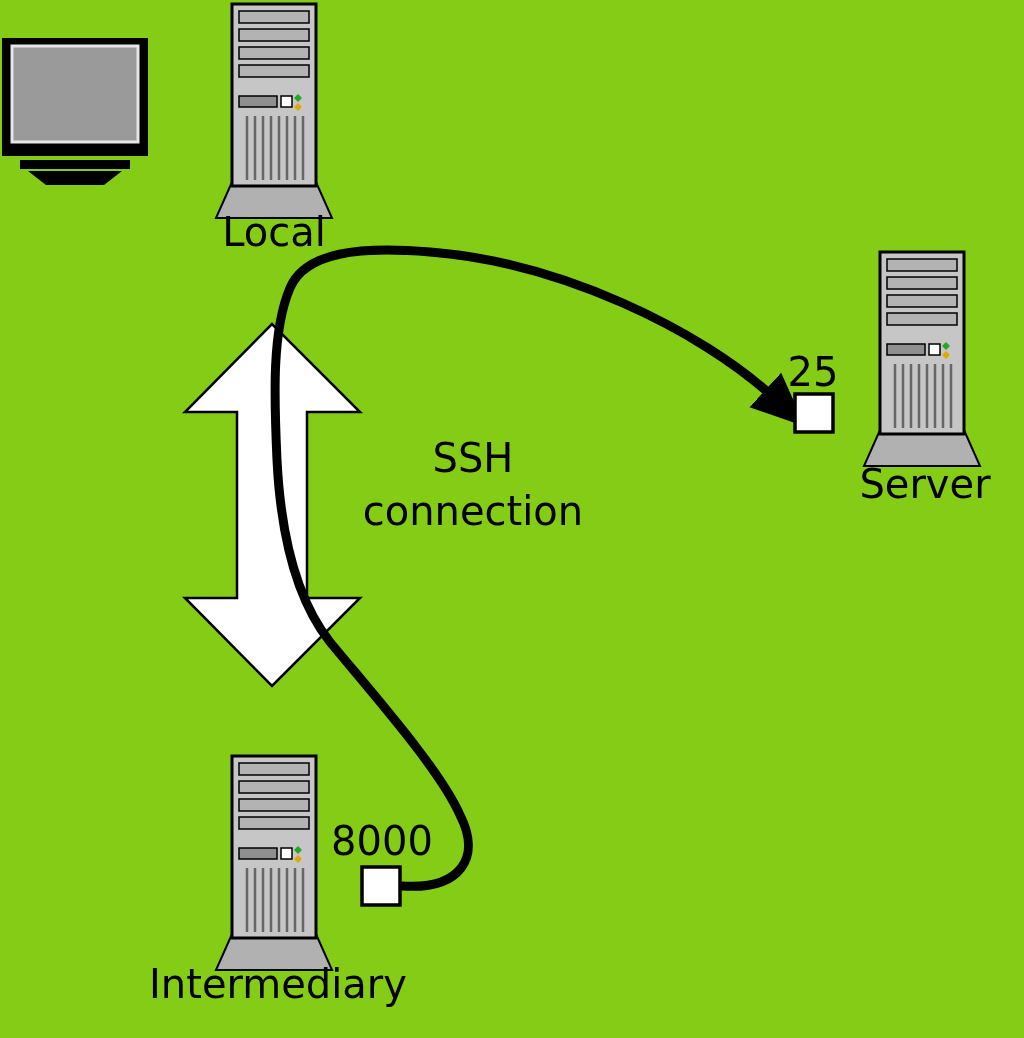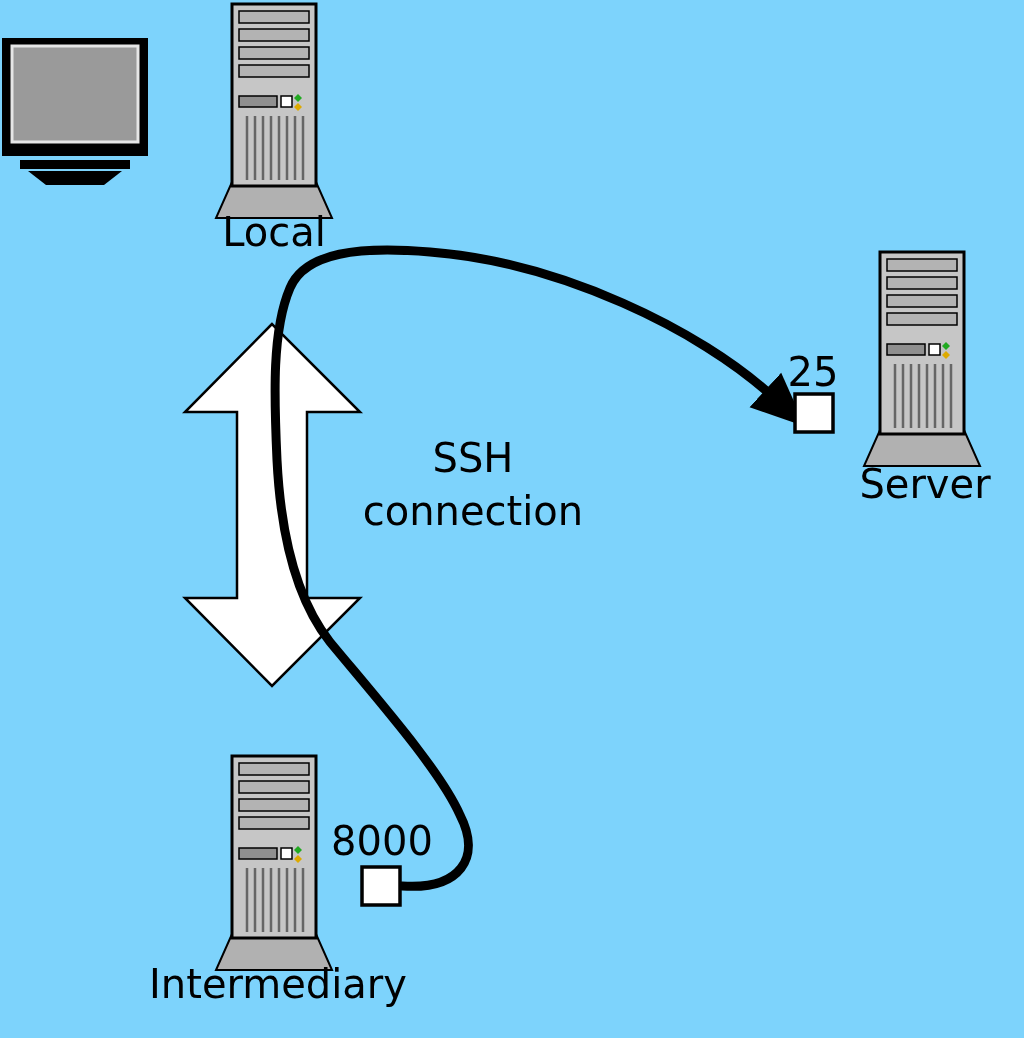--- a/index.html
+++ b/index.html
@@ -7,21 +7,21 @@
     padding: 0;
     background: #ffffff;
     width: 1024px;
     height: 1038px;
     overflow: hidden;
   }
   .stage {
     position: relative;
     width: 1024px;
     height: 1038px;
-    background: #7dd3fc;
+    background: #84cc16;
     text-align: right;
   }
   svg text {
     font-family: "DejaVu Sans", "Liberation Sans", sans-serif;
     fill: #000000;
   }
   .node-label { font-size: 40px; }
   .port-label { font-size: 40px; }
   .conn-label { font-size: 40px; }
 </style>

